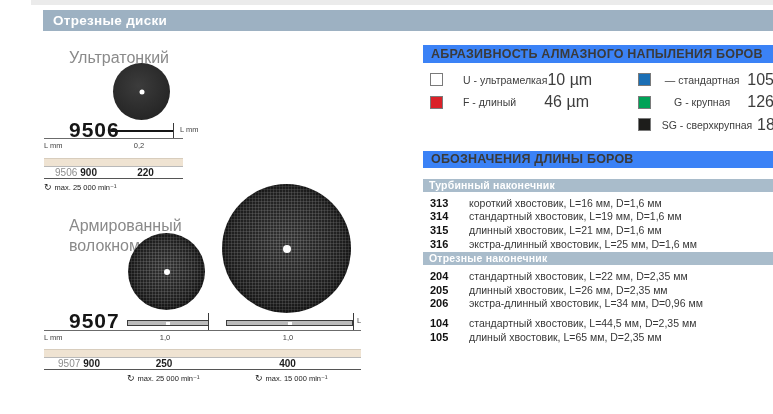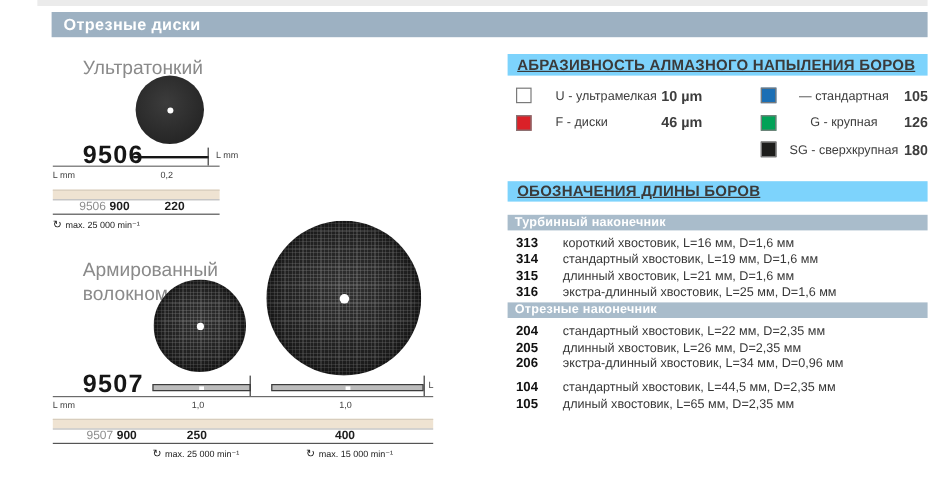--- a/index.html
+++ b/index.html
@@ -47,48 +47,48 @@
   .dim-lbl { font-size:7.5px; color:#444; }
   .rule { height:1px; background:#6b6b6b; }
   .tiny { font-size:7.5px; color:#3f3f3f; }
   .cc { text-align:center; }
 
   .band { background:#efe3d2; border-top:1px solid #d8cdbd; }
   .vals {
     display:grid; height:13px; align-items:center; font-size:10px;
     border-top:1px solid #b9b9b9; border-bottom:1px solid #555;
   }
-  .vals .right { text-align:right; }
+  .vals .right { text-align:center; }
   .vals .center { text-align:center; }
   .order-prefix { color:#8d8d8d; margin-right:3px; }
   .bold { font-weight:700; color:#1d1d1d; }
   .vals-9506 { left:13px; top:166px; width:139px; grid-template-columns:64px 1fr; }
   .vals-9507 { left:13px; top:357px; width:317px; grid-template-columns:70px 100px 1fr; }
 
   .speed { display:flex; align-items:center; gap:3px; font-size:7.5px; color:#222; }
   .rot-icon { font-size:9px; line-height:9px; color:#222; }
 
   .profile { background:#bcbcbc; border:1px solid #3c3c3c; }
   .notch { position:absolute; left:50%; top:1px; transform:translateX(-50%); width:4px; height:3px; background:#fff; }
 
   
   .sec-header {
-    left:392px; width:351px; background:#7dd3fc; color:#3a3a3a;
-    font-weight:bold; letter-spacing:.2px; padding-left:8px;text-decoration:underline;
+    left:392px; width:351px; background:#3b82f6; color:#3a3a3a;
+    font-weight:bold; letter-spacing:.2px; padding-left:8px;
   }
   .sec-h1 { top:45px; height:18px; line-height:18px; font-size:12.5px; }
   .sec-h2 { top:151px; height:17px; line-height:17px; font-size:12.5px; }
 
   .legend { left:392px; top:73px; width:368px; display:flex;gap:42px; }
   .leg-col { width:166px; }
   .leg-col.rightcol { width:202px; }
   .leg-item { display:flex; align-items:center; height:13px; margin-bottom:9.5px; padding-left:7px; }
   .leg-swatch { width:13px; height:13px; border:1px solid #7a7a7a; flex:none; }
   .leg-label { margin-left:20px; width:88px; font-size:10.5px; color:#3d3d3d; white-space:nowrap; }
-  .leg-size { font-size:12px; color:#3d3d3d; white-space:nowrap;font-weight:bold; }
+  .leg-size { font-size:16px; color:#3d3d3d; white-space:nowrap; }
   .rightcol .leg-label { margin-left:8px; width:96px; text-align:center; }
   .rightcol .leg-size { margin-left:2px; }
 
   .len-groups { left:392px; top:179px; width:368px; }
   .len-bar {
     height:13px; line-height:13px; background:#a9bccb; color:#fff;
     font-weight:bold; font-size:10.5px; padding-left:6px; letter-spacing:.2px;
   }
   .len-rows { padding:4px 0 2px 0; }
   .len-row { display:grid; grid-template-columns:46px 1fr; height:13.6px; align-items:center; }
@@ -182,21 +182,21 @@
 
   <div class="abs legend">
     <div class="leg-col">
       <div class="leg-item">
         <span class="leg-swatch" style="background: rgb(255, 255, 255);"></span>
         <span class="leg-label">U - ультрамелкая</span>
         <span class="leg-size">10 µm</span>
       </div>
       <div class="leg-item">
         <span class="leg-swatch" style="background: rgb(218, 33, 40);"></span>
-        <span class="leg-label">F - диски</span>
+        <span class="leg-label">F - длиный</span>
         <span class="leg-size">46 µm</span>
       </div>
     </div>
     <div class="leg-col rightcol">
       <div class="leg-item">
         <span class="leg-swatch" style="background: rgb(27, 111, 181);"></span>
         <span class="leg-label">— стандартная</span>
         <span class="leg-size">105-120 µm</span>
       </div>
       <div class="leg-item">

